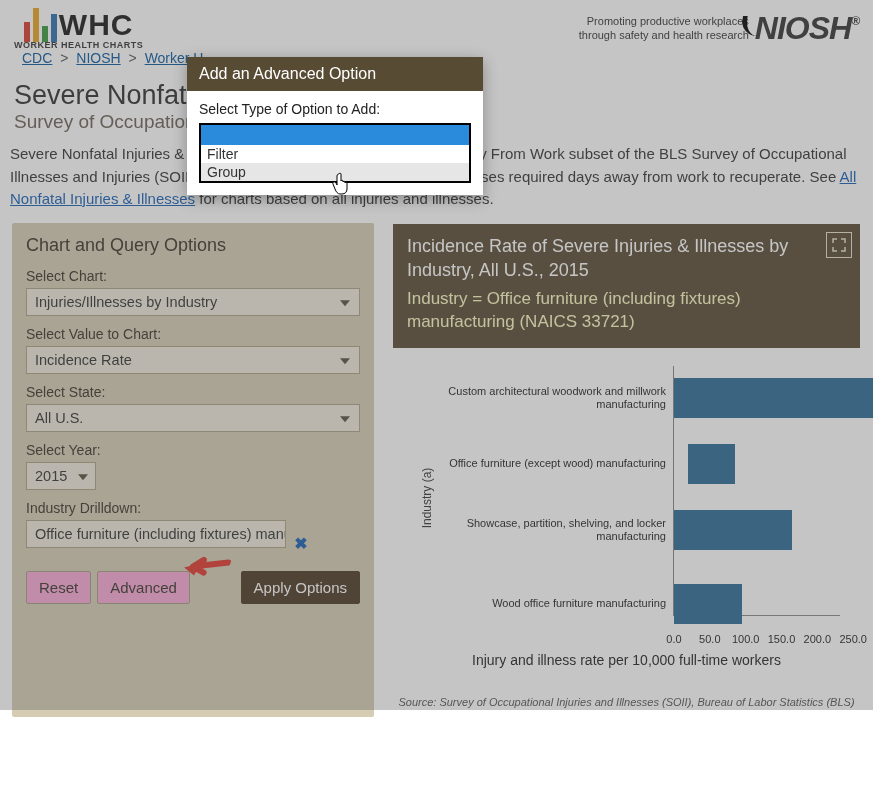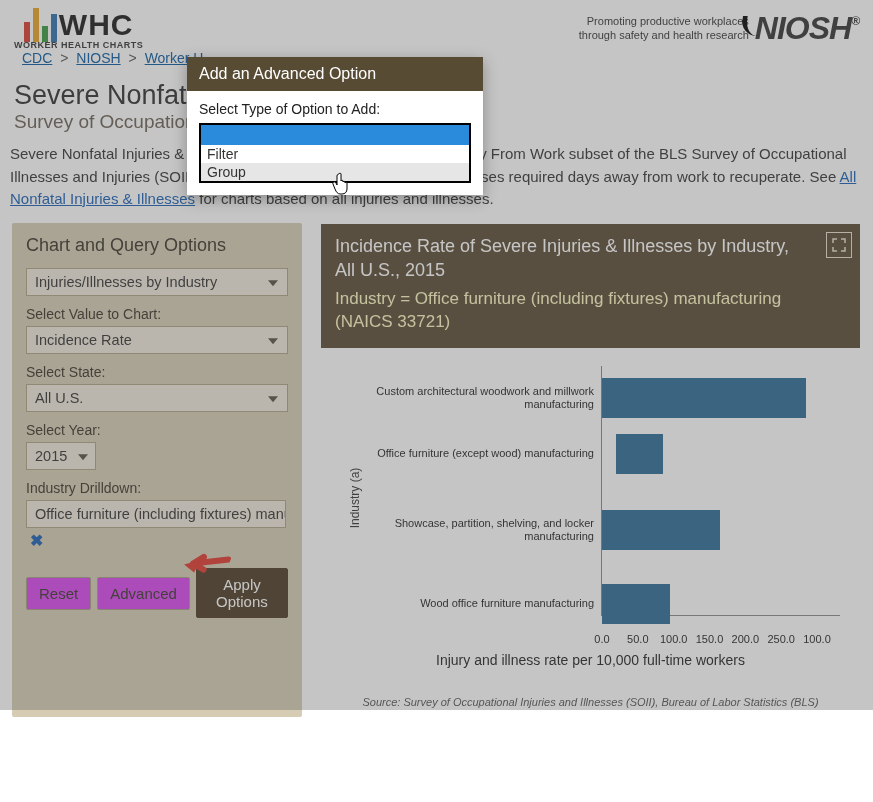--- a/index.html
+++ b/index.html
@@ -44,21 +44,21 @@
   .breadcrumb .sep { color:#555; margin: 0 4px;}
   h1.page-title { font-size: 27px; font-weight: 500; color:#2e2e2e; padding: 8px 14px 0 14px;}
   .subtitle { font-size: 19px; color:#6b6257; padding: 0 14px 10px 14px;}
   .intro { font-size: 15px; color:#333; padding: 0 10px 12px 10px; line-height:1.5;}
   .intro a { color:#1860b5; text-decoration: underline;}
   .columns { display:flex; gap:18px; padding: 0 12px;}
   .panel {
     background:#d6ccb4;
     border-radius: 2px;
     padding: 12px 14px 16px 14px;
-    width: 290px;
+    width: 362px;
     flex-shrink:0;
   }
   .panel h2 { font-size:18px; font-weight:500; color:#3a342a; margin-bottom:12px;}
   .field-label { font-size:14px; color:#3a342a; margin: 10px 0 4px 0; display:block;}
   .select {
     width: 100%;
     background: #efe9da;
     border: 1px solid #aba284;
     padding: 5px 28px 5px 8px;
     font-size: 14.5px;
@@ -78,21 +78,21 @@
     width: 260px; display:inline-block;
     background:#efe9da; border:1px solid #aba284; padding:5px 8px; font-size:14.5px;
     white-space: nowrap; overflow:hidden; text-overflow: clip;
   }
   .drill-x { color:#1860b5; font-weight:bold; margin-left:4px; cursor:pointer; font-size:16px; vertical-align:middle;}
   .btn-row { margin-top:18px; display:flex; gap:6px; align-items:center;}
   .btn {
     padding: 7px 12px;
     font-size: 15px;
     border:1px solid #a59c80;
-    background:#d946ef;
+    background:#f9a8d4;
     color:#3a342a;
     cursor:pointer;
     border-radius:2px;
   }
   .btn.primary { background:#4a3a24; color:#fff; border-color:#4a3a24; margin-left:auto;}
   .arrow-hint {
     position:absolute;
     width:44px; height:30px;
     transform: rotate(20deg);
   }
@@ -229,20 +229,21 @@
 
 <p class="intro">
   <span>Severe Nonfatal Injuries &amp; Illnesses charts are based on the Days Away From Work subset of the BLS Survey of Occupational Illnesses and Injuries (SOII) where the severity of the injuries and illnesses required days away from work to recuperate. See </span><a href="#">All Nonfatal Injuries &amp; Illnesses</a><span> for charts based on all injuries and illnesses.</span>
 </p>
 
 <div class="columns">
 
   <div class="panel">
     <h2>Chart and Query Options</h2>
 
+    <label class="field-label">Select Chart:</label>
     <div class="select-wrap">
         <div class="select">Injuries/Illnesses by Industry</div>
       </div>
 
     <label class="field-label">Select Value to Chart:</label>
     <div class="select-wrap">
         <div class="select">Incidence Rate</div>
       </div>
 
     <label class="field-label">Select State:</label>
@@ -282,21 +283,21 @@
         </svg>
       </div>
     </div>
     <div class="chart-body">
       <div class="yaxis-label">Industry (a)</div>
       <div class="bars-zone" id="bars-zone">
           <div class="bar-row" style="top: 4px;">
             <div class="lbl">Custom architectural woodwork and millwork manufacturing</div>
             <div class="bar" style="width: 204.25px;"></div>
           </div>
-          <div class="bar-row" style="top: 60px; padding-left: 14px;">
+          <div class="bar-row" style="top: 70px; padding-left: 14px;">
             <div class="lbl">Office furniture (except wood) manufacturing</div>
             <div class="bar" style="width: 46.5833px;"></div>
           </div>
           <div class="bar-row" style="top: 136px;">
             <div class="lbl">Showcase, partition, shelving, and locker manufacturing</div>
             <div class="bar" style="width: 118.25px;"></div>
           </div>
           <div class="bar-row" style="top: 210px;">
             <div class="lbl">Wood office furniture manufacturing</div>
             <div class="bar" style="width: 68.0833px;"></div>

